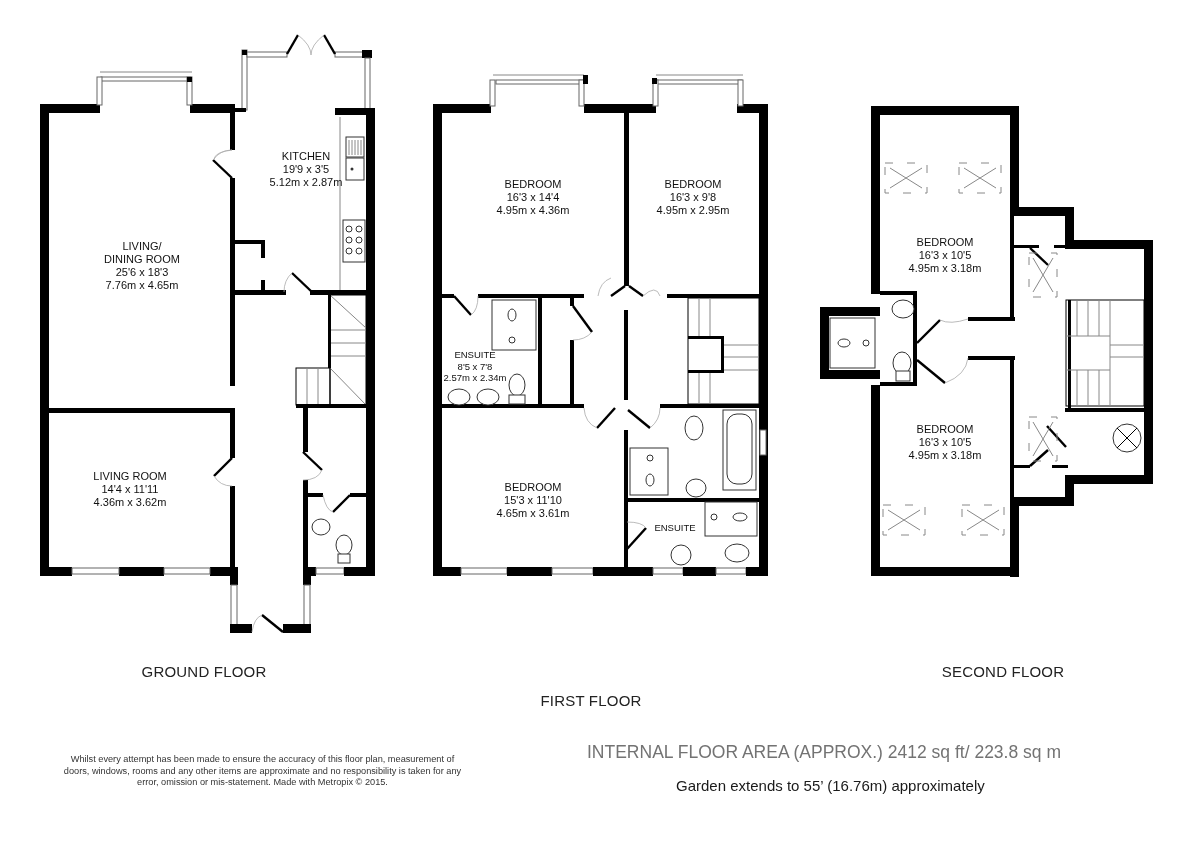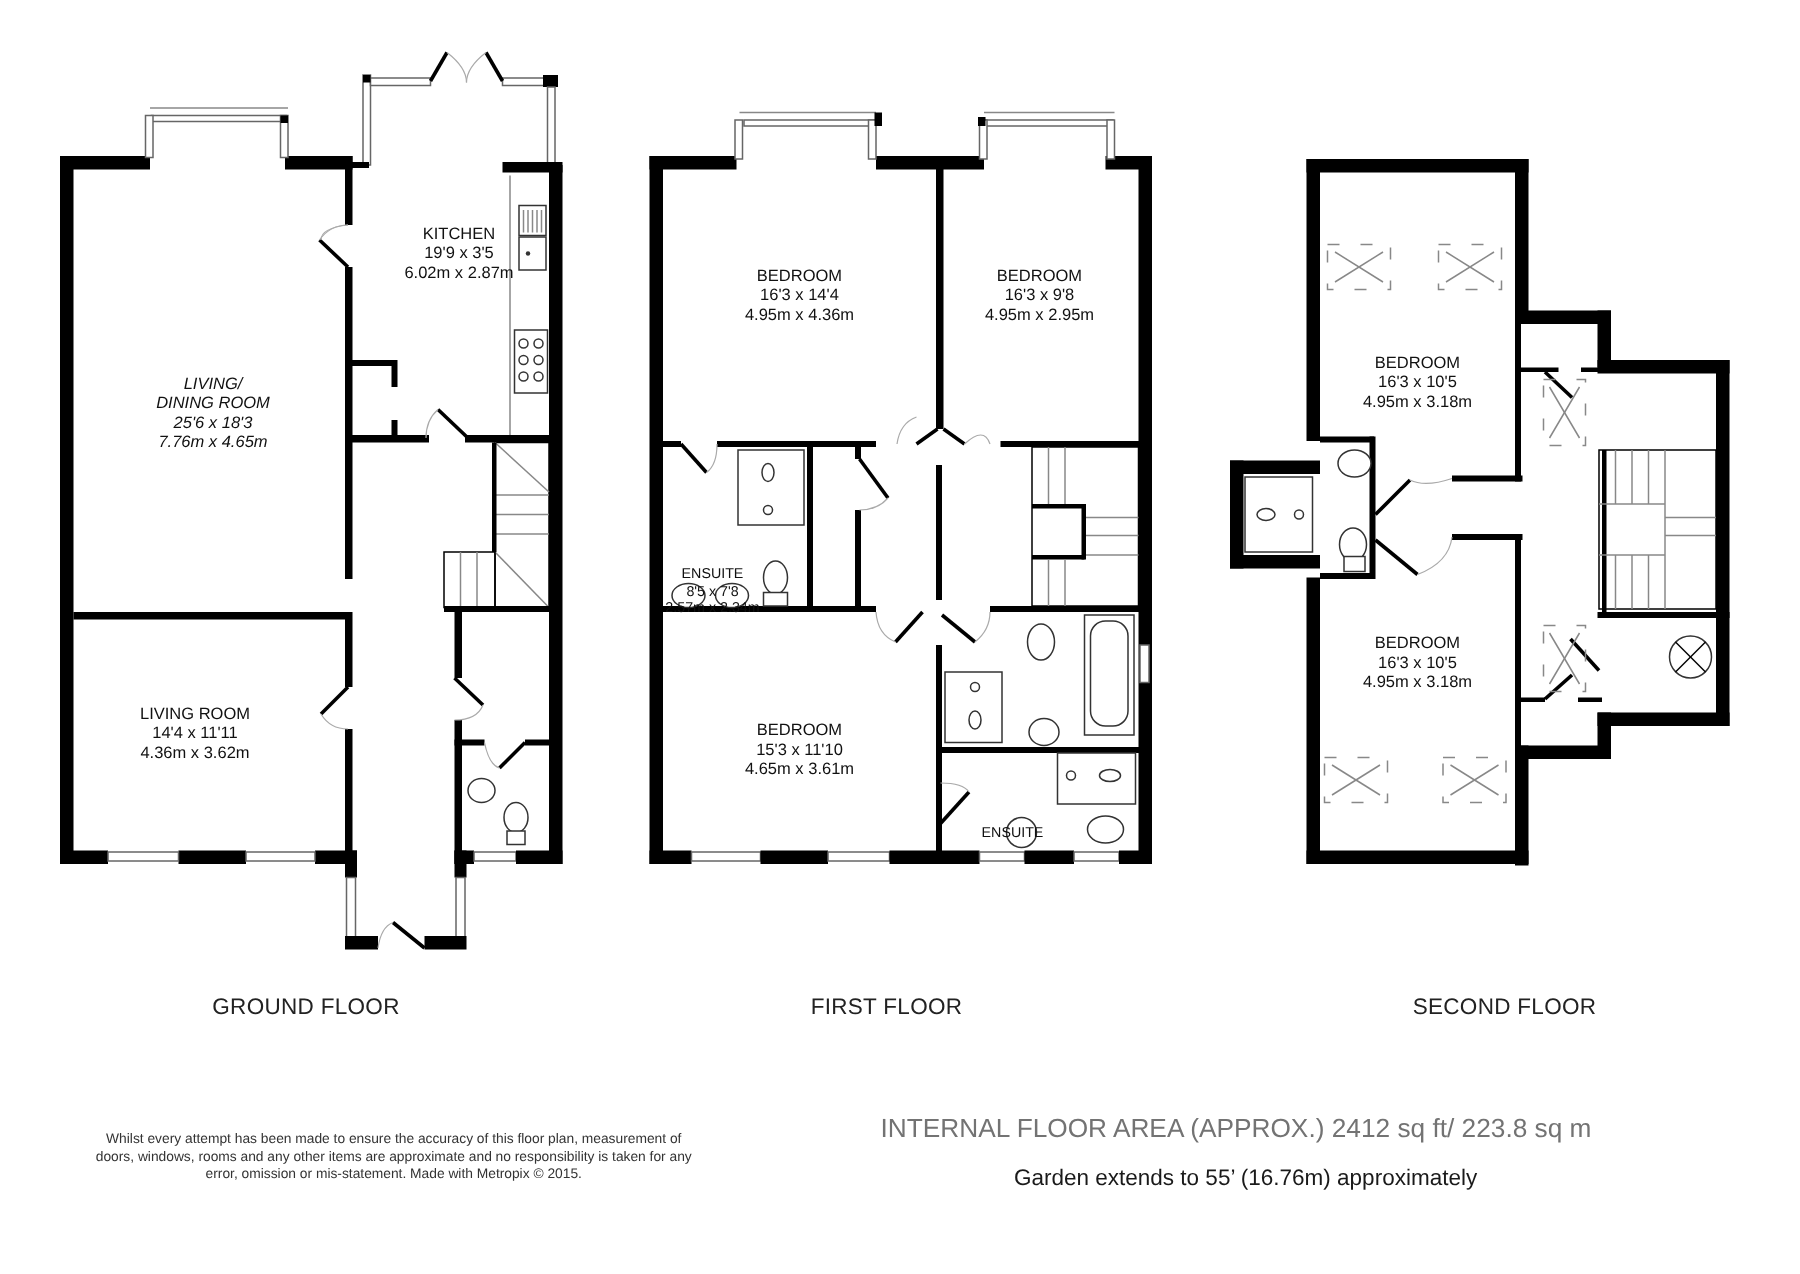--- a/index.html
+++ b/index.html
@@ -6,21 +6,21 @@
   body { width: 1200px; height: 849px; position: relative; overflow: hidden; font-family: "Liberation Sans", sans-serif; color: #1a1a1a; }
   svg.plan { position: absolute; left: 0; top: 0; width: 1200px; height: 849px; }
   .wall { fill: #000; }
   .thin { stroke: #000; stroke-width: 1; fill: none; }
   .grey { stroke: #888; stroke-width: 1; fill: none; }
   .win { stroke: #666; stroke-width: 1; fill: #fff; }
   .door { stroke: #000; stroke-width: 2.4; fill: none; }
   .arc { stroke: #aaa; stroke-width: 0.8; fill: none; }
   .fix { stroke: #333; stroke-width: 1; fill: #fff; }
   .room-label { position: absolute; text-align: center; font-size: 11px; line-height: 13px; color: #111; transform: translateX(-50%); white-space: nowrap; }
-  .room-label.small { font-size: 9.5px; line-height: 11.5px; margin-top: 28px; }
+  .room-label.small { font-size: 9.5px; line-height: 11.5px; }
   .floor-label { position: absolute; top: 663px; font-size: 15px; color: #222; transform: translateX(-50%); white-space: nowrap; letter-spacing: 0.2px; }
   .disclaimer { position: absolute; left: 60px; top: 754px; width: 405px; text-align: center; font-size: 9.2px; line-height: 11.5px; color: #333; }
   .area { position: absolute; left: 587px; top: 742px; font-size: 17.5px; color: #737373; white-space: nowrap; }
   .garden { position: absolute; left: 676px; top: 777px; font-size: 15px; color: #1a1a1a; white-space: nowrap; text-align: right; }
 </style>
 </head>
 <body>
 
 <svg class="plan" viewBox="0 0 1200 849">
 
@@ -311,23 +311,23 @@
       <rect x="962" y="505" width="42" height="30" stroke-dasharray="8 14"></rect>
         <line x1="967" y1="510" x2="999" y2="530"></line>
         <line x1="999" y1="510" x2="967" y2="530"></line>
     </g>
   </g>
 </svg>
 
 <div class="room-label" style="left:306px; top:150px;">
   <div>KITCHEN</div>
   <div>19'9 x 3'5</div>
-  <div>6.02m x 2.87m</div>
-</div>
-<div class="room-label" style="left:142px; top:250px;font-style:italic;">
+  <div>5.12m x 2.87m</div>
+</div>
+<div class="room-label" style="left:142px; top:240px;">
   <div>LIVING/</div>
   <div>DINING ROOM</div>
   <div>25'6 x 18'3</div>
   <div>7.76m x 4.65m</div>
 </div>
 <div class="room-label" style="left:130px; top:470px;">
   <div>LIVING ROOM</div>
   <div>14'4 x 11'11</div>
   <div>4.36m x 3.62m</div>
 </div>
@@ -361,18 +361,18 @@
   <div>16'3 x 10'5</div>
   <div>4.95m x 3.18m</div>
 </div>
 <div class="room-label" style="left:945px; top:423px;">
   <div>BEDROOM</div>
   <div>16'3 x 10'5</div>
   <div>4.95m x 3.18m</div>
 </div>
 
 <div class="floor-label" style="left:204px;text-align:center;">GROUND FLOOR</div>
-<div class="floor-label" style="left:591px;">FIRST FLOOR</div>
+<div class="floor-label" style="left:591px;margin-top:29px;">FIRST FLOOR</div>
 <div class="floor-label" style="left:1003px;">SECOND FLOOR</div>
 
 <div class="disclaimer">Whilst every attempt has been made to ensure the accuracy of this floor plan, measurement of doors, windows, rooms and any other items are approximate and no responsibility is taken for any error, omission or mis-statement. Made with Metropix © 2015.</div>
 <div class="area">INTERNAL FLOOR AREA (APPROX.) 2412 sq ft/ 223.8 sq m</div>
 <div class="garden">Garden extends to 55’ (16.76m) approximately</div>
 
 </body></html>

